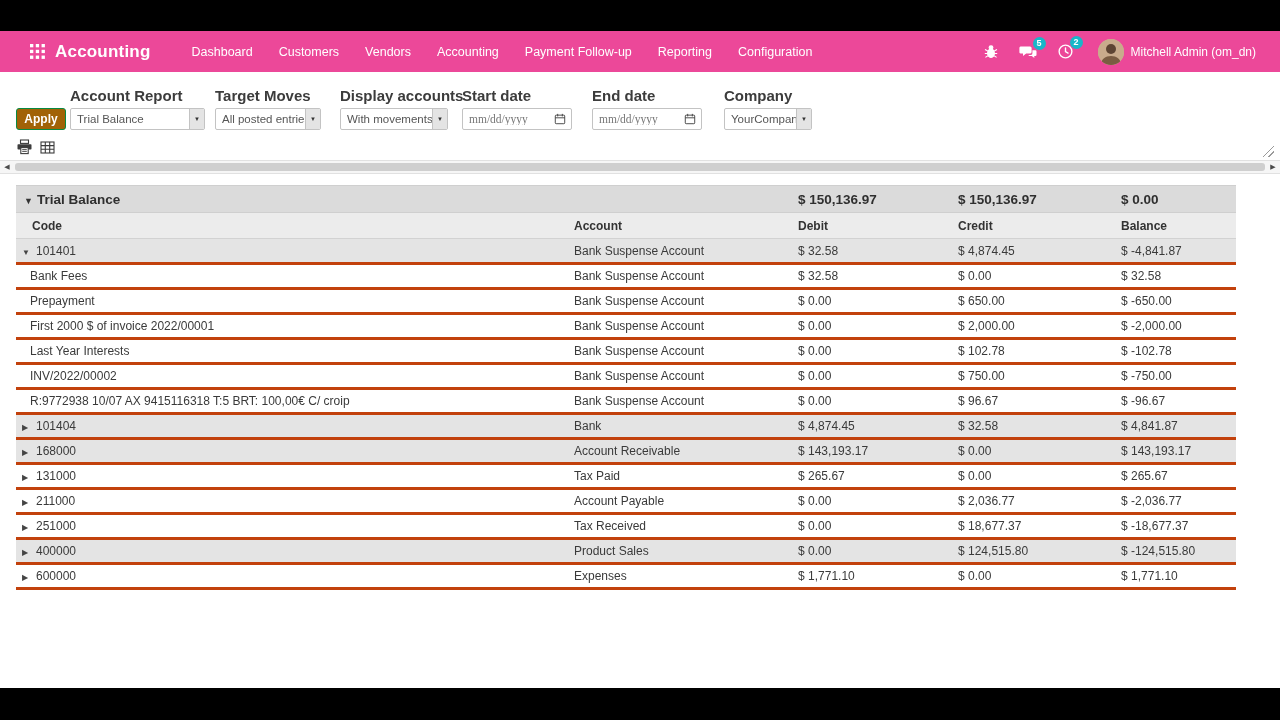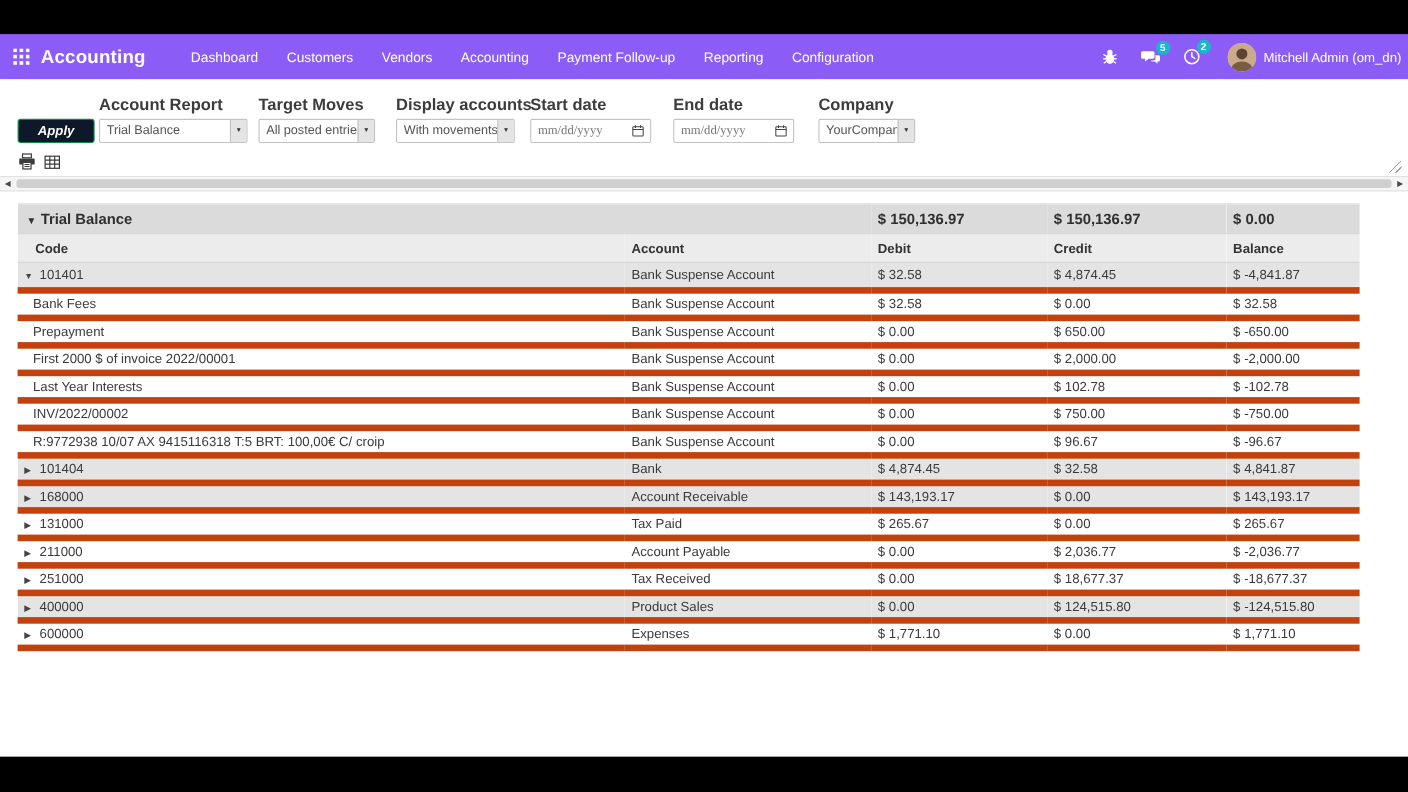--- a/index.html
+++ b/index.html
@@ -9,22 +9,22 @@
     font-family:"Liberation Sans", sans-serif;
     background:#000;
   }
   .screen { width:1280px; height:720px; display:flex; flex-direction:column; }
   .letterbox { background:#000; flex:none; }
   .letterbox.top { height:31px; }
   .letterbox.bottom { height:32px; }
 
   
   .nav {
-    flex:none; height:41px; background:#8b5cf6; color:#fff;
-    display:flex; align-items:center; padding:0 6px;
+    flex:none; height:41px; background:#ec4899; color:#fff;
+    display:flex; align-items:center; padding:0 24px;
   }
   .apps-icon { display:inline-flex; margin:0 10px 0 6px; cursor:pointer; }
   .app-name { font-size:17px; font-weight:bold; letter-spacing:.2px; }
   .menu { display:flex; margin-left:28px; height:100%; align-items:stretch; }
   .menu-item {
     display:flex; align-items:center; padding:0 13px; font-size:12.5px;
     cursor:pointer; white-space:nowrap;
   }
   .nav-right { margin-left:auto; display:flex; align-items:center; }
   .nav-ico { position:relative; display:inline-flex; align-items:center; padding:0 10px; cursor:pointer; }
@@ -40,24 +40,23 @@
   }
   .user-name { font-size:12px; margin-left:7px; white-space:nowrap; }
 
   
   .content { flex:1; background:#fff; overflow:hidden; }
 
   
   .filters { position:relative; height:88px; padding:15px 16px 0; background:#fff; }
   .filter-row { display:flex; align-items:flex-end; }
   .apply-btn {
-    height:22px; width:70px; margin-right:2px; border:1px solid #088a42; border-radius:3px;
-    background:#0f172a; color:#fff; font-weight:bold; font-size:12px; cursor:pointer;
+    height:22px; width:50px; margin-right:2px; border:1px solid #088a42; border-radius:3px;
+    background:#a16207; color:#fff; font-weight:bold; font-size:12px; cursor:pointer;
     font-family:"Liberation Sans", sans-serif;
-    font-style:italic;
   }
   .fgroup { display:flex; flex-direction:column; margin-left:0; }
   .fgroup .flabel { font-size:15px; font-weight:bold; color:#3c3c3c; margin-bottom:4px; white-space:nowrap; }
   .control {
     height:22px; border:1px solid #c3c3c3; border-radius:2px; background:#fff;
     display:flex; align-items:center; font-size:11.5px; color:#555; overflow:hidden; cursor:pointer;
   }
   .control .val { padding:0 6px; flex:1; white-space:nowrap; overflow:hidden; }
   .control .caret-box {
     width:15px; align-self:stretch; flex:none; background:#e4e4e4; border-left:1px solid #c3c3c3;
@@ -99,21 +98,21 @@
     background:#dbdbdb; height:27px; font-weight:bold; font-size:13.5px; color:#2f2f2f;
     border-top:1px solid #cfcfcf; border-bottom:1px solid #cfcfcf;
   }
   tr.total-row td.titlecell { padding-left:8px; }
   tr.total-row .title-caret { font-size:9px; display:inline-block; width:13px; color:#333; cursor:pointer; }
   tr.col-head td {
     background:#ececec; height:26px; font-weight:bold; font-size:12px; color:#333;
     border-bottom:1px solid #d2d2d2;
   }
   tr.col-head td:first-child { padding-left:16px; }
-  tbody.rows tr { height:25px; border-bottom:6px solid #c2410c; background:#fff; }
+  tbody.rows tr { height:25px; border-bottom:3px solid #c2410c; background:#fff; }
   tbody.rows tr.shaded { background:#e4e4e4; }
   tbody.rows td.codecell { padding-left:6px; }
   .rowcaret { display:inline-block; width:14px; font-size:8px; color:#444; cursor:pointer; }
   tbody.rows tr.child .rowcaret { width:8px; }
 </style>
 </head>
 <body>
 
 <div class="screen">
   <div class="letterbox top"></div>

